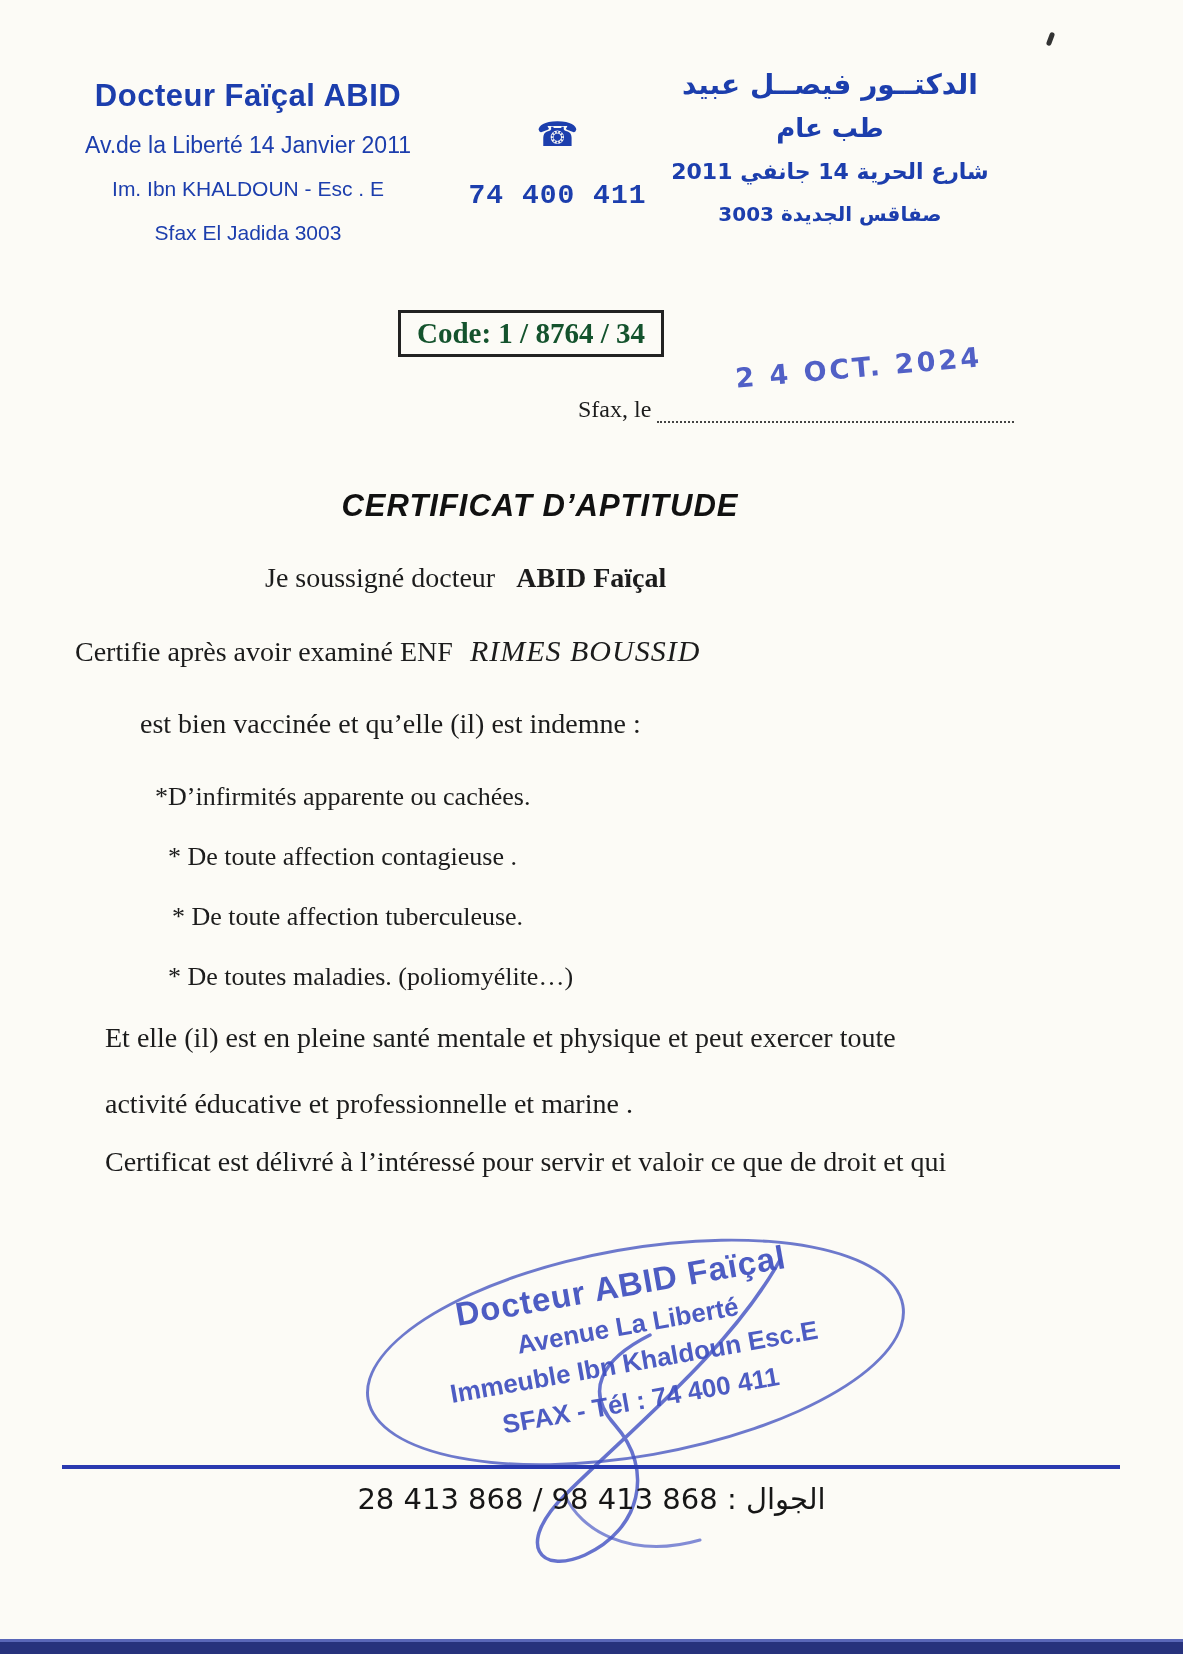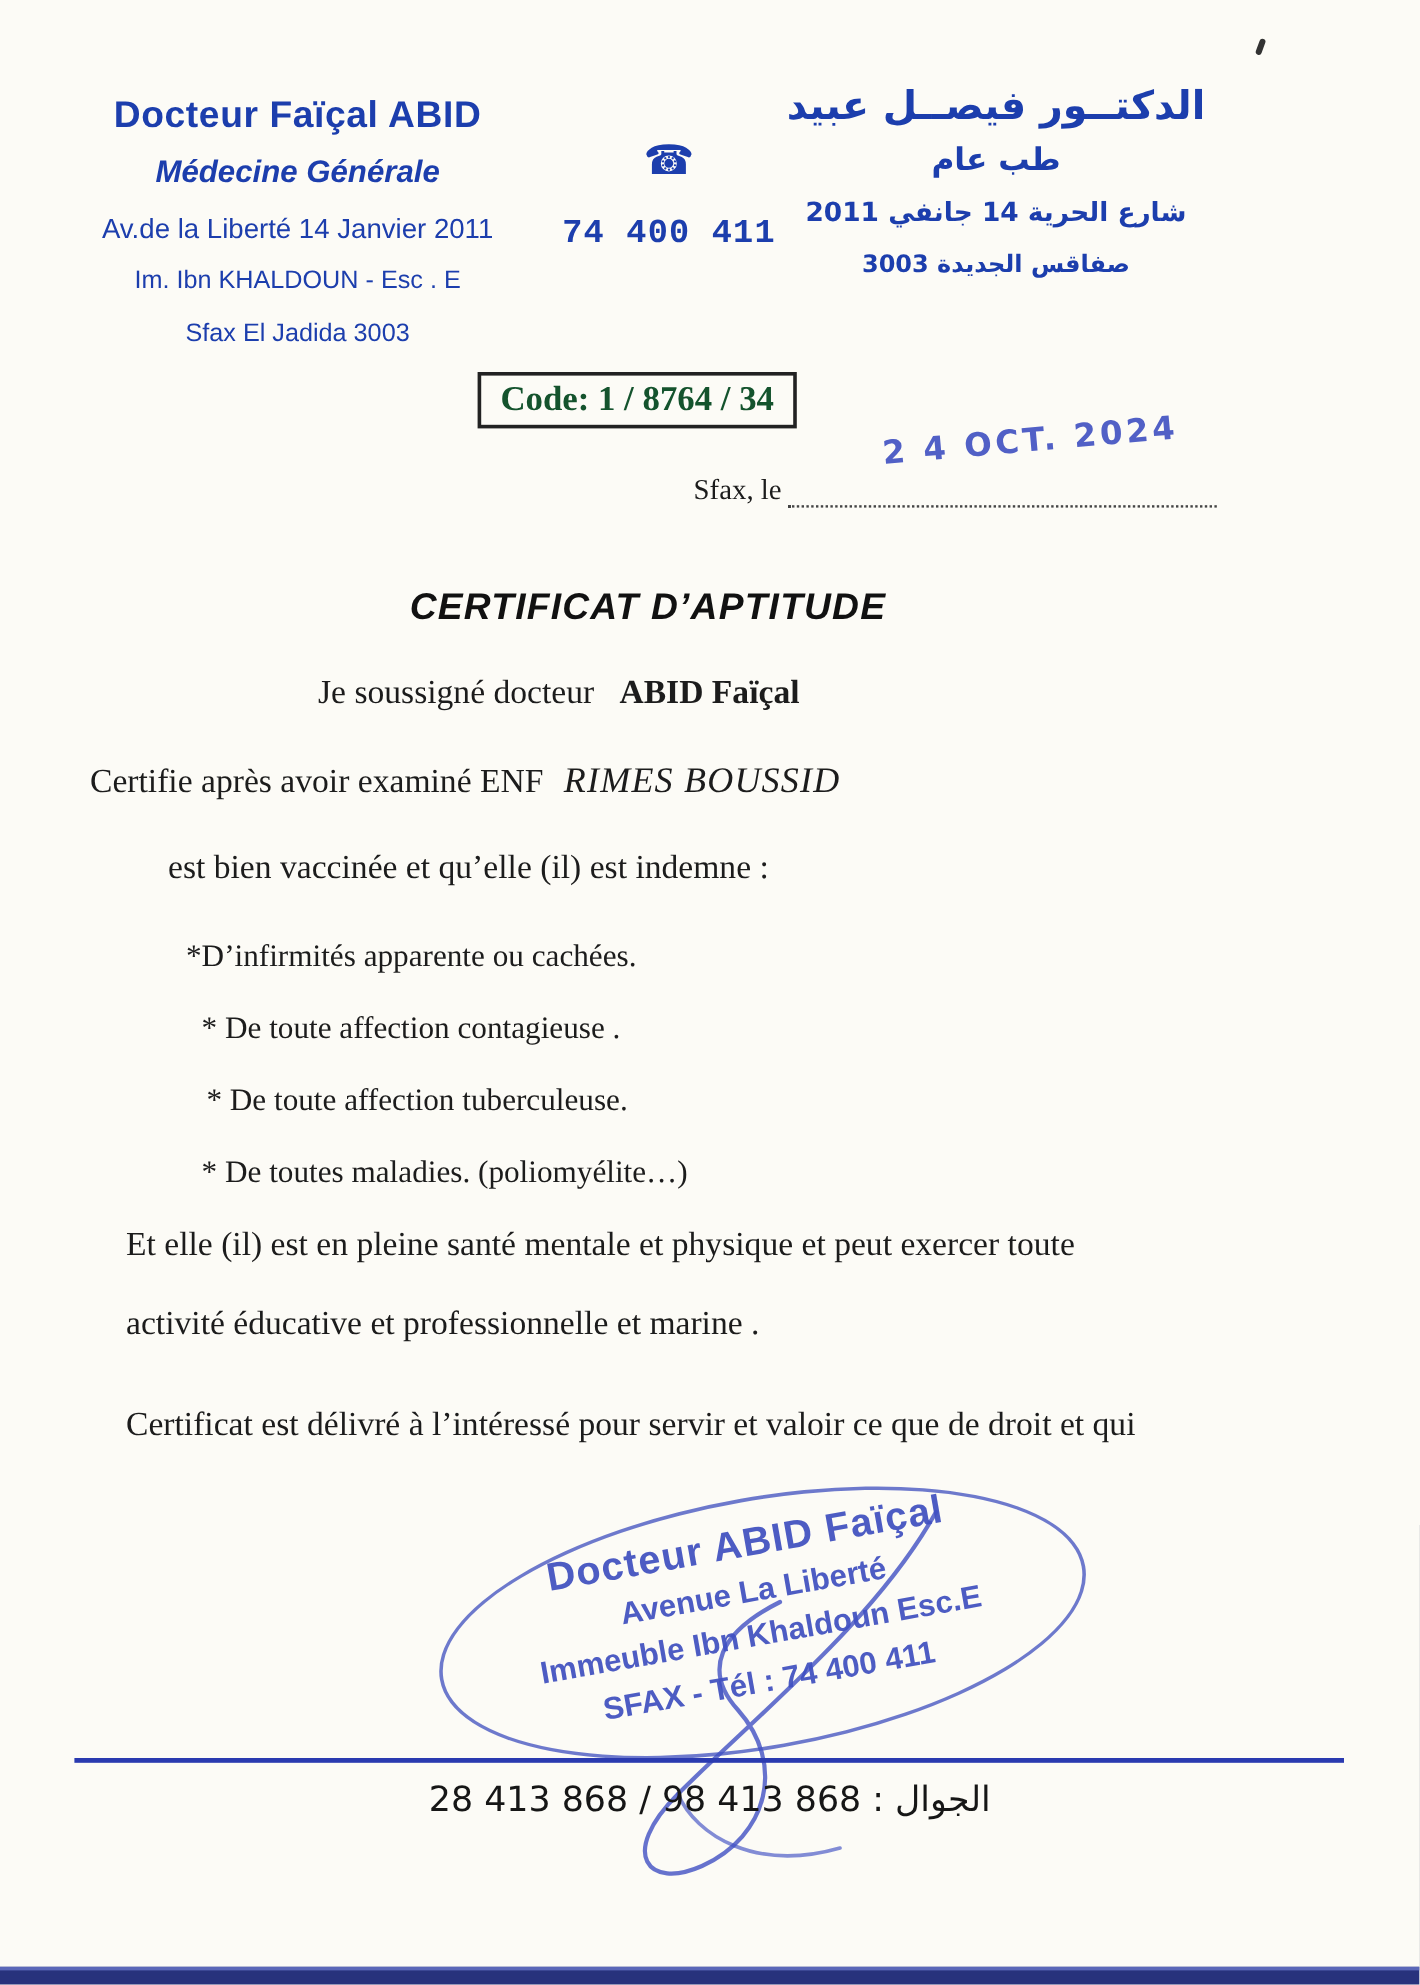--- a/index.html
+++ b/index.html
@@ -13,21 +13,21 @@
   .lh-fr .lh-name { font-size:31px; font-weight:bold; letter-spacing:0.5px; }
   .lh-fr .lh-spec { font-size:26px; font-weight:bold; font-style:italic; margin-top:14px; }
   .lh-fr .lh-addr1 { font-size:23px; margin-top:18px; }
   .lh-fr .lh-addr2 { font-size:21px; margin-top:18px; }
   .lh-fr .lh-addr3 { font-size:21px; margin-top:20px; }
   .lh-phone { position:absolute; left:465px; top:118px; width:185px; text-align:center; color:#1c3ead; }
   .lh-phone .ph-icon { font-size:34px; line-height:1; }
   .lh-phone .ph-num { font-family:Liberation Mono, monospace; font-size:28px; font-weight:bold; margin-top:28px; letter-spacing:1px; }
   .lh-ar { position:absolute; left:615px; top:68px; width:430px; text-align:center; color:#1c3ead;
            font-family:"DejaVu Sans", sans-serif; direction:rtl; }
-  .lh-ar .ar-name { font-size:33px; font-weight:bold; }
+  .lh-ar .ar-name { font-size:28px; font-weight:bold; }
   .lh-ar .ar-spec { font-size:26px; font-weight:bold; margin-top:12px; }
   .lh-ar .ar-addr1 { font-size:22px; font-weight:bold; margin-top:16px; }
   .lh-ar .ar-addr2 { font-size:19px; font-weight:bold; margin-top:16px; }
   .lh-ar .ar-addr3 { font-size:20px; font-weight:bold; margin-top:18px; }
   .scan-mark { position:absolute; left:1048px; top:32px; width:5px; height:14px; background:#333; border-radius:3px; transform:rotate(20deg); }
   
   .code-box {
     position:absolute; left:398px; top:310px; border:3px solid #222; padding:4px 16px;
     color:#14532d; font-size:29px; font-weight:bold; font-family:"Liberation Serif", serif;
     background:#fcfbf6;
@@ -53,21 +53,21 @@
   .l2 { left:75px; top:634px; }
   .l2 .handname { font-style:italic; font-size:30px; margin-left:10px; letter-spacing:1px; }
   .l3 { left:140px; top:708px; }
   .bullet { position:absolute; font-size:26px; }
   .bl0 { left:155px; top:782px; }
   .bl1 { left:168px; top:842px; }
   .bl2 { left:172px; top:902px; }
   .bl3 { left:168px; top:962px; }
   .p1 { left:105px; top:1022px; }
   .p2 { left:105px; top:1088px; }
-  .p3 { left:105px; top:1172px;text-align:center; }
+  .p3 { left:105px; top:1146px;text-align:center; }
   .p4 { left:105px; top:1222px; }
   
   .stamp {
     position:absolute; left:362px; top:1248px; width:540px; height:204px;
     transform:rotate(-10deg); color:rgba(62,78,190,0.92);
     font-family:"Liberation Sans", sans-serif; text-align:center;
   }
   .stamp .ellipse {
     position:absolute; left:0; top:0; width:100%; height:100%;
     border:3px solid rgba(62,78,190,0.75); border-radius:50%;
@@ -86,21 +86,20 @@
   }
   .bottom-strip { position:absolute; left:0; bottom:0; width:100%; height:12px; background:#27327c; border-top:3px solid #5a67b8; }
 </style>
 </head>
 <body>
 
 <div class="page">
 
   <div class="lh-fr">
     <div class="lh-name">Docteur Faïçal ABID</div>
-    <div class="lh-spec">Médecine Générale</div>
     <div class="lh-addr1">Av.de la Liberté 14 Janvier 2011</div>
     <div class="lh-addr2">Im. Ibn KHALDOUN  - Esc . E</div>
     <div class="lh-addr3">Sfax El Jadida 3003</div>
   </div>
 
   <div class="lh-phone">
     <div class="ph-icon">☎</div>
     <div class="ph-num">74 400 411</div>
   </div>
 

